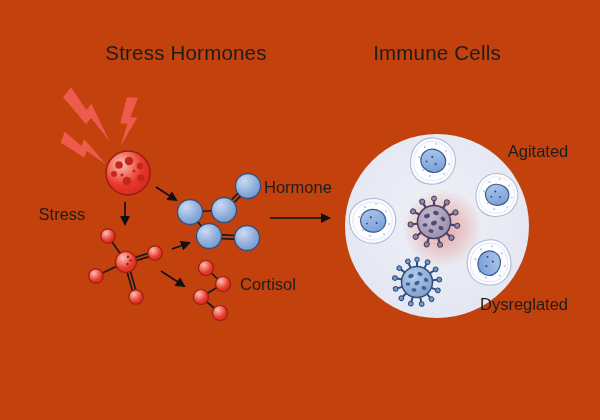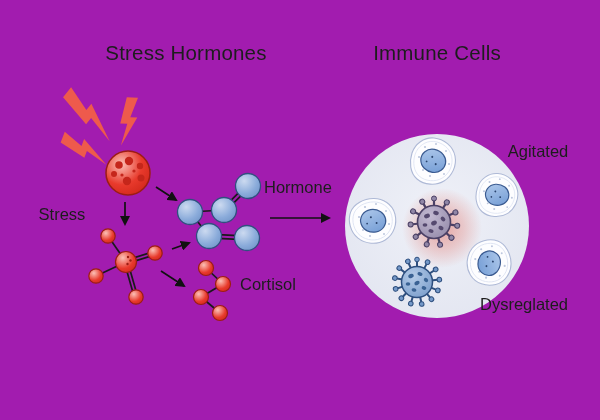--- a/index.html
+++ b/index.html
@@ -1,16 +1,16 @@
 <!DOCTYPE html>
 <html style="--text-color: #1d1d1d; --arrow-color: #111111; --bond-color: #1a1a1a; --bolt-fill: #ee5a4c; --red-light: #fbc0b6; --red-mid: #e83a2c; --red-deep: #cd2418; --red-dark: #9c1d14; --red-spot: #c5261b; --blue-light: #ccdaf0; --blue-mid: #8aabda; --blue-deep: #6e92c6; --blue-dark: #30507f; --circle-light: #eff1f8; --circle-mid: #e0e3ef; --glow-color: #e0695e; --cell-fill: #fdfdff; --cell-stroke: #aeb9d6; --cell-inner: #dde3f2; --speckle: #bdc7de; --nucleus-light: #b2cbec; --nucleus-mid: #6f99d3; --nucleus-dark: #3a5a90; --nucleus-dot: #2a446e; --virus-purple-light: #c3bad2; --virus-purple-mid: #9187a7; --virus-purple-dark: #4b4065; --virus-purple-spot: #55496f; --virus-blue-light: #b6cce8; --virus-blue-mid: #7599c9; --virus-blue-dark: #2d4e7e; --virus-blue-spot: #3a6294;"><head>
 <meta charset="utf-8">
 <style>
   html,body{margin:0;padding:0;background:#ffffff;}
-  .stage{width:600px;height:420px;position:relative;background:#a21caf;overflow:hidden;}
+  .stage{width:600px;height:420px;position:relative;background:#c2410c;overflow:hidden;}
   .t{font-family:"Liberation Sans",sans-serif;fill:var(--text-color);}
   .t-title{font-size:20.5px;letter-spacing:0.2px;}
   .t-label{font-size:16.5px;}
   .arrow{stroke:var(--arrow-color);stroke-width:1.7;fill:none;marker-end:url(#ah);}
   .ah{fill:var(--arrow-color);}
   .bond{stroke:var(--bond-color);stroke-width:1.7;}
   .bolt{fill:var(--bolt-fill);}
   .atom-r{fill:url(#gRed);stroke:var(--red-dark);stroke-width:1.2;}
   .atom-b{fill:url(#gBlue);stroke:var(--blue-dark);stroke-width:1.3;}
   .stress-cell-body{fill:url(#gCell);stroke:var(--red-dark);stroke-width:1.5;}

